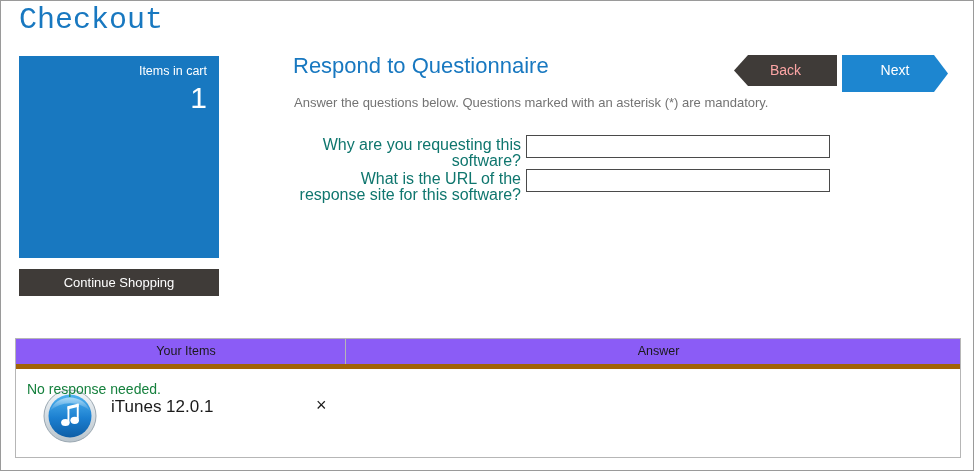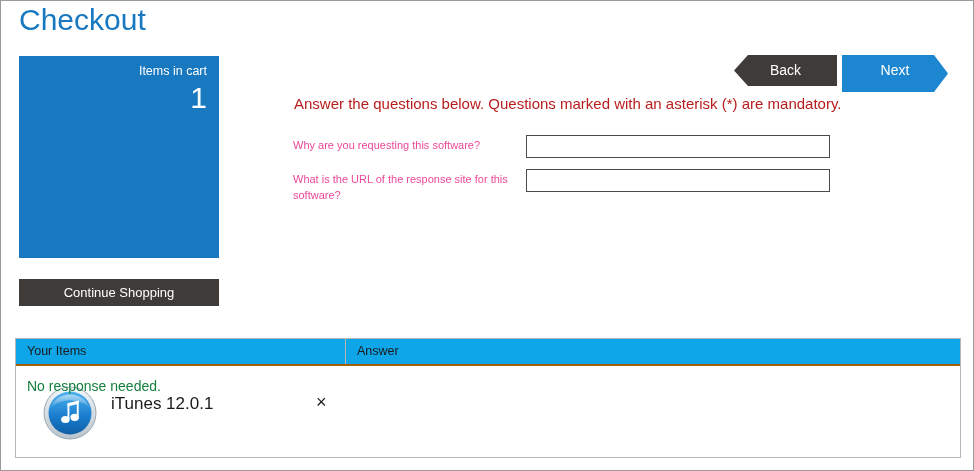--- a/index.html
+++ b/index.html
@@ -21,20 +21,21 @@
     overflow: hidden;
   }
   .page-title {
     position: absolute;
     left: 18px;
     top: 2px;
     font-size: 30px;
     color: #1878c0;
     font-weight: normal;
     letter-spacing: 0px;
+    font-family: Liberation Mono, monospace;
   }
 
   
   .cart-panel {
     position: absolute;
     left: 18px;
     top: 55px;
     width: 200px;
     height: 202px;
     background: #1878c0;
@@ -50,21 +51,21 @@
   }
   .cart-count {
     font-size: 30px;
     line-height: 36px;
     color: #ffffff;
     font-weight: normal;
   }
   .continue-shopping {
     position: absolute;
     left: 18px;
-    top: 278px;
+    top: 268px;
     width: 200px;
     height: 27px;
     background: #3f3b38;
     color: #ffffff;
     border: none;
     font-size: 13px;
     font-family: "Liberation Sans", sans-serif;
     cursor: pointer;
     text-align: center;
     line-height: 27px;
@@ -77,33 +78,33 @@
     left: 292px;
     top: 52px;
     font-size: 22px;
     color: #1878c0;
     font-weight: normal;
   }
   .section-sub {
     position: absolute;
     left: 293px;
     top: 94px;
-    font-size: 15px;
-    color: #b91c1c;
+    font-size: 13px;
+    color: #737373;
   }
 
   
   .nav-back {
     position: absolute;
     left: 733px;
     top: 54px;
     width: 103px;
     height: 31px;
     background: #3f3b38;
-    color: #ffffff;
+    color: #fca5a5;
     font-size: 14px;
     line-height: 31px;
     text-align: center;
     cursor: pointer;
     clip-path: polygon(14px 0, 100% 0, 100% 100%, 14px 100%, 0 50%);
   }
   .nav-next {
     position: absolute;
     left: 841px;
     top: 54px;
@@ -123,23 +124,24 @@
     position: absolute;
     left: 292px;
   }
   .q1 { top: 134px; }
   .q2 { top: 168px; }
   .q-label {
     position: absolute;
     left: 0;
     top: 2px;
     width: 228px;
-    font-size: 11px;
+    font-size: 16px;
     line-height: 16px;
-    color: #ec4899;
+    color: #0f766e;
+    text-align: right;
   }
   .q-input {
     position: absolute;
     left: 233px;
     top: 0;
     width: 304px;
     height: 23px;
     box-sizing: border-box;
     border: 1px solid #4a4a4a;
     background: #ffffff;
@@ -156,22 +158,23 @@
     top: 337px;
     width: 946px;
     height: 120px;
     box-sizing: border-box;
     border: 1px solid #b6b6b6;
     background: #ffffff;
   }
   .table-head {
     display: flex;
     height: 25px;
-    background: #0ea5e9;
-    border-bottom: 2px solid #a16207;
+    background: #8b5cf6;
+    border-bottom: 5px solid #a16207;
+    text-align: center;
   }
   .th {
     font-size: 12.5px;
     color: #1a1a1a;
     line-height: 25px;
     padding-left: 11px;
     box-sizing: border-box;
   }
   .th-items { width: 330px; border-right: 1px solid #b6b6b6; }
   .th-action { flex: 1; }
@@ -229,20 +232,21 @@
 
   <div class="page-title">Checkout</div>
 
   <div class="cart-panel">
     <div class="cart-label">Items in cart</div>
     <div class="cart-count">1</div>
   </div>
 
   <button class="continue-shopping">Continue Shopping</button>
 
+  <div class="section-title">Respond to Questionnaire</div>
   <div class="section-sub">Answer the questions below. Questions marked with an asterisk (*) are mandatory.</div>
 
   <div class="nav-back">Back</div>
   <div class="nav-next">Next</div>
 
   <div class="question-row q1">
     <div class="q-label">Why are you requesting this software?</div>
     <input class="q-input" type="text" value="" style="">
   </div>
 

